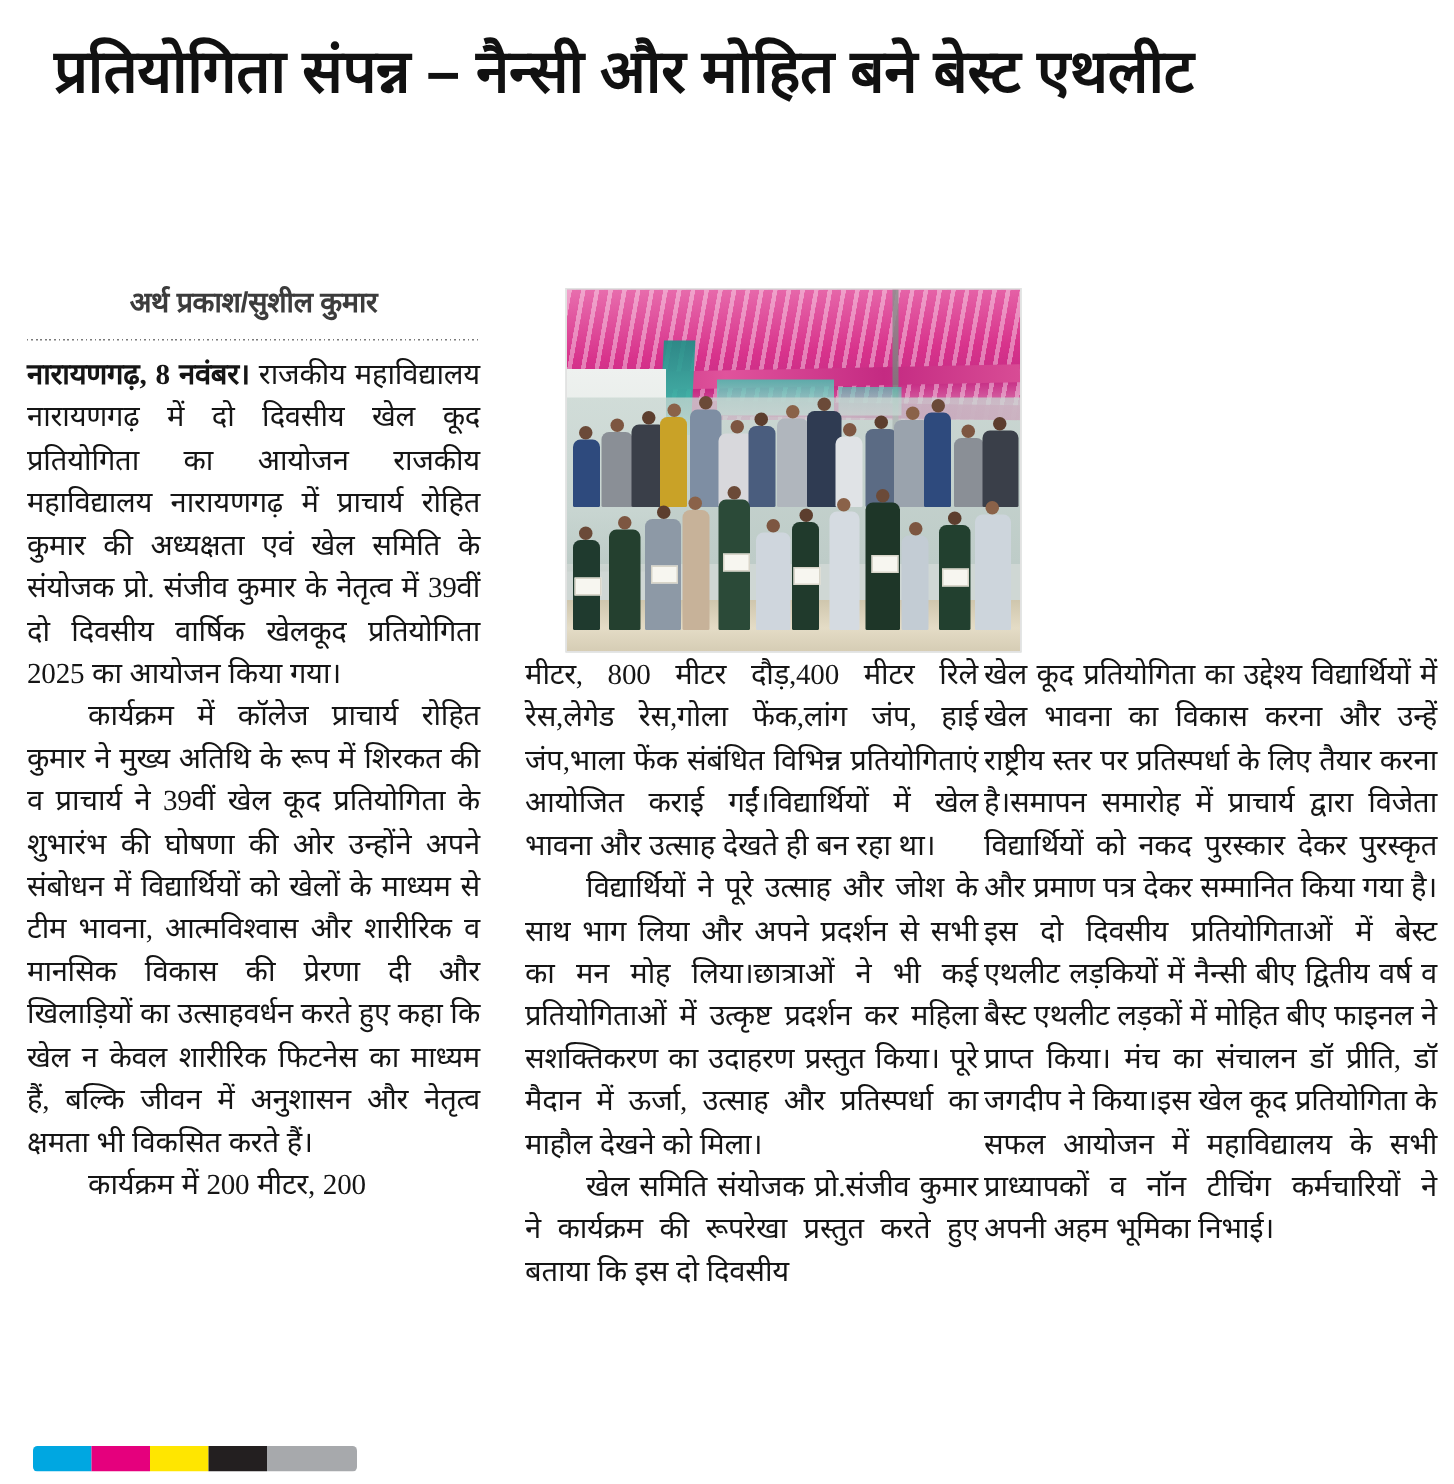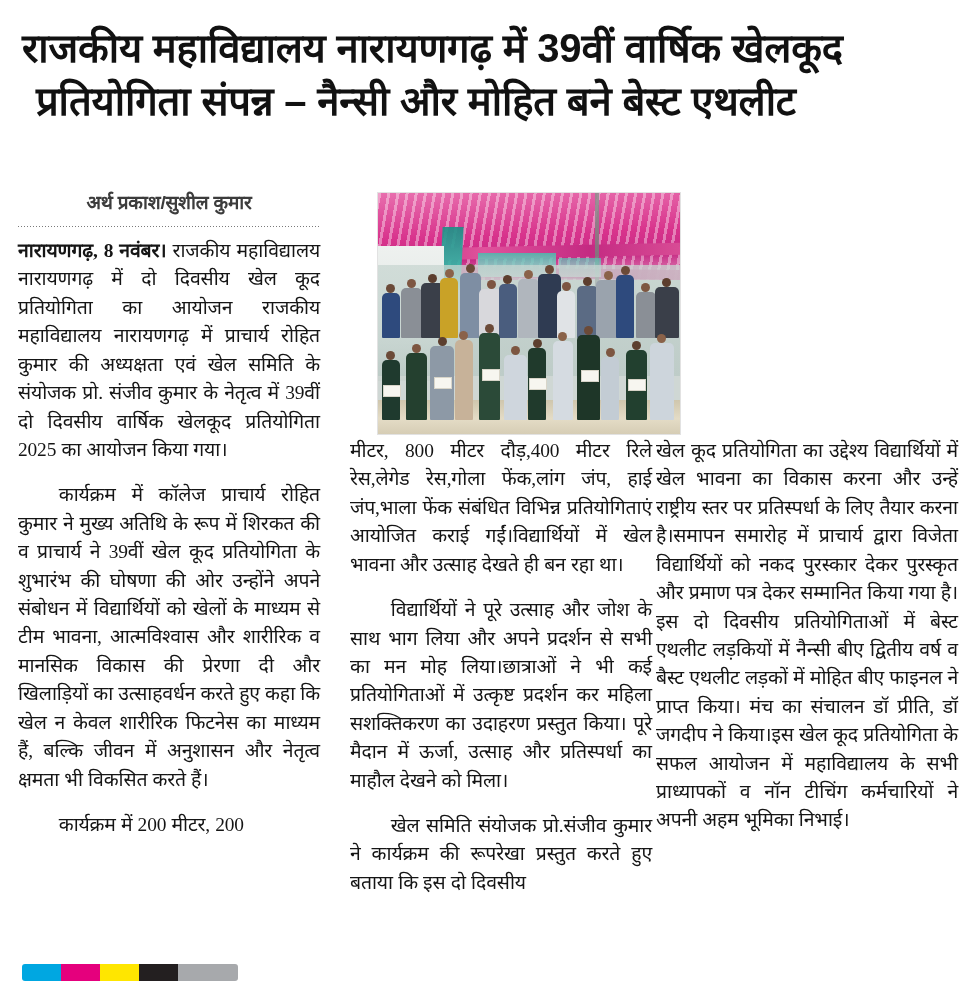--- a/index.html
+++ b/index.html
@@ -180,21 +180,21 @@
     width: 302px;
     font-size: 19.4px;
     line-height: 1.465;
     text-align: justify;
     text-justify: inter-word;
     color: #151515;
     letter-spacing: -0.15px;
     word-spacing: 0.5px;
   }
   .col p { margin: 0; }
-  .col p + p { text-indent: 2.1em; margin-top: 17px; }
+  .col p + p { text-indent: 2.1em; }
   .col-1 { left: 0px; }
   .col-2 { left: 332px; top: 437px; width: 302px; font-family: Liberation Serif, serif; }
   .col-3 { left: 638px; top: 437px; width: 302px; }
   .lead { font-weight: bold; }
 
   .col-1 .first-para { text-indent: 0; }
 
   
   .reg-bar {
     position: absolute;
@@ -207,21 +207,20 @@
   }
   .reg-swatch { width: 39px; height: 100%; }
   .reg-swatch.gray { width: 60px; }
 </style>
 </head>
 <body>
 
 <div class="clipping">
 
   <h1 class="headline">
-    <span class="hl-line hl-line-1">राजकीय महाविद्यालय नारायणगढ़ में 39वीं वार्षिक खेलकूद</span>
     <span class="hl-line hl-line-2">प्रतियोगिता संपन्न – नैन्सी और मोहित बने बेस्ट एथलीट</span>
   </h1>
 
   <div class="byline-wrap">
     <div class="byline">अर्थ प्रकाश/सुशील कुमार</div>
     <div class="byline-rule"></div>
   </div>
 
   <figure class="photo-frame">
     <div class="photo">

